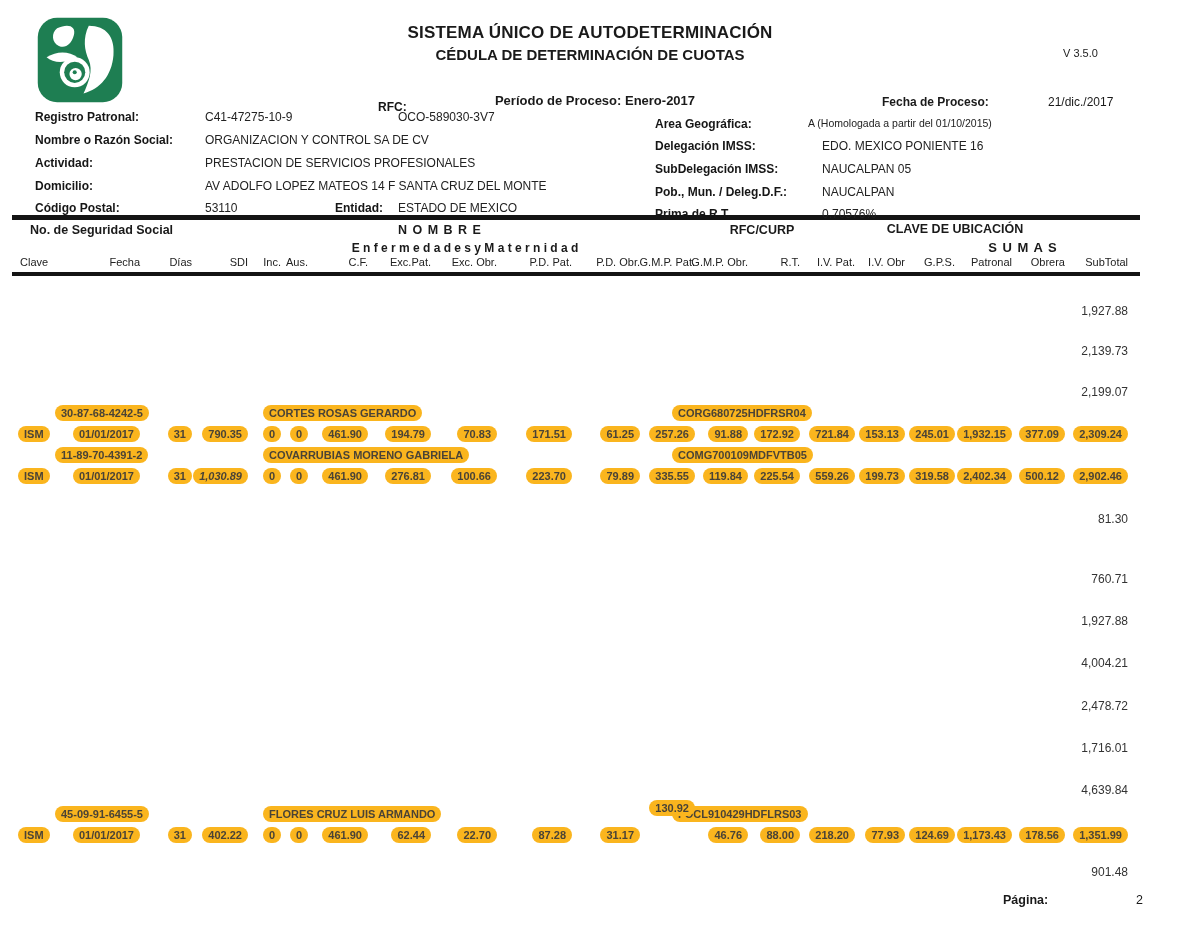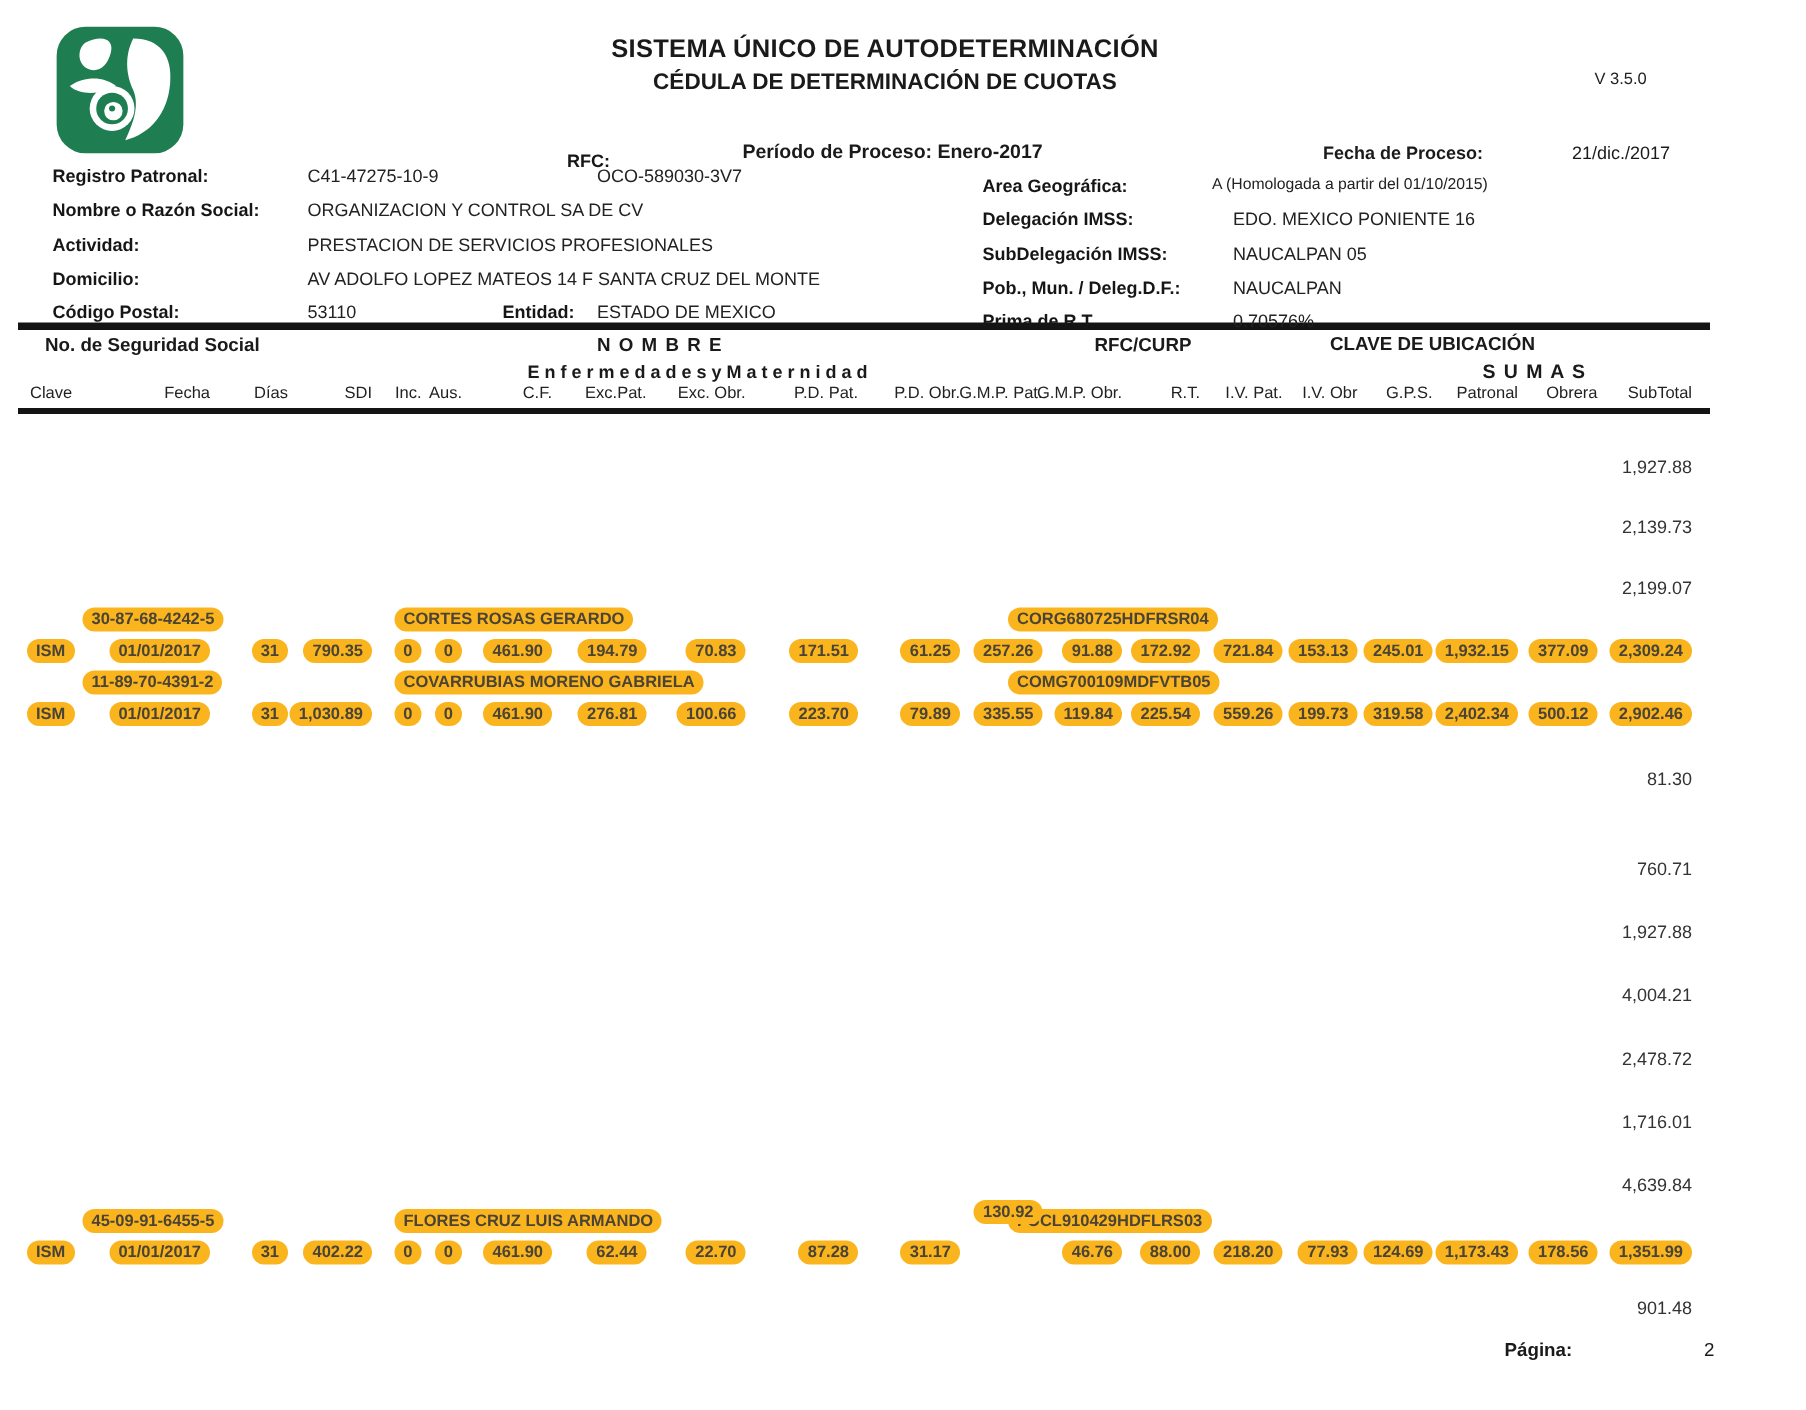--- a/index.html
+++ b/index.html
@@ -131,21 +131,21 @@
     <div class="pill" style="top: 426px; right: 249px;">245.01</div>
     <div class="pill" style="top: 426px; right: 192px;">1,932.15</div>
     <div class="pill" style="top: 426px; right: 139px;">377.09</div>
     <div class="pill" style="top: 426px; right: 76px;">2,309.24</div>
     <div class="pill" style="left: 55px; top: 447px;">11-89-70-4391-2</div>
     <div class="pill" style="left: 263px; top: 447px;">COVARRUBIAS MORENO GABRIELA</div>
     <div class="pill" style="left: 672px; top: 447px;">COMG700109MDFVTB05</div>
     <div class="pill" style="top: 468px; left: 18px;">ISM</div>
     <div class="pill" style="top: 468px; right: 1064px;">01/01/2017</div>
     <div class="pill" style="top: 468px; right: 1012px;">31</div>
-    <div class="pill" style="top: 468px; right: 956px;">1,030.89</div>
+    <div class="pill" style="top: 468px; right: 956px; font-style: italic;">1,030.89</div>
     <div class="pill" style="top: 468px; right: 923px;">0</div>
     <div class="pill" style="top: 468px; right: 896px;">0</div>
     <div class="pill" style="top: 468px; right: 836px;">461.90</div>
     <div class="pill" style="top: 468px; right: 773px;">276.81</div>
     <div class="pill" style="top: 468px; right: 707px;">100.66</div>
     <div class="pill" style="top: 468px; right: 632px;">223.70</div>
     <div class="pill" style="top: 468px; right: 564px;">79.89</div>
     <div class="pill" style="top: 468px; right: 509px;">335.55</div>
     <div class="pill" style="top: 468px; right: 456px;">119.84</div>
     <div class="pill" style="top: 468px; right: 404px;">225.54</div>

